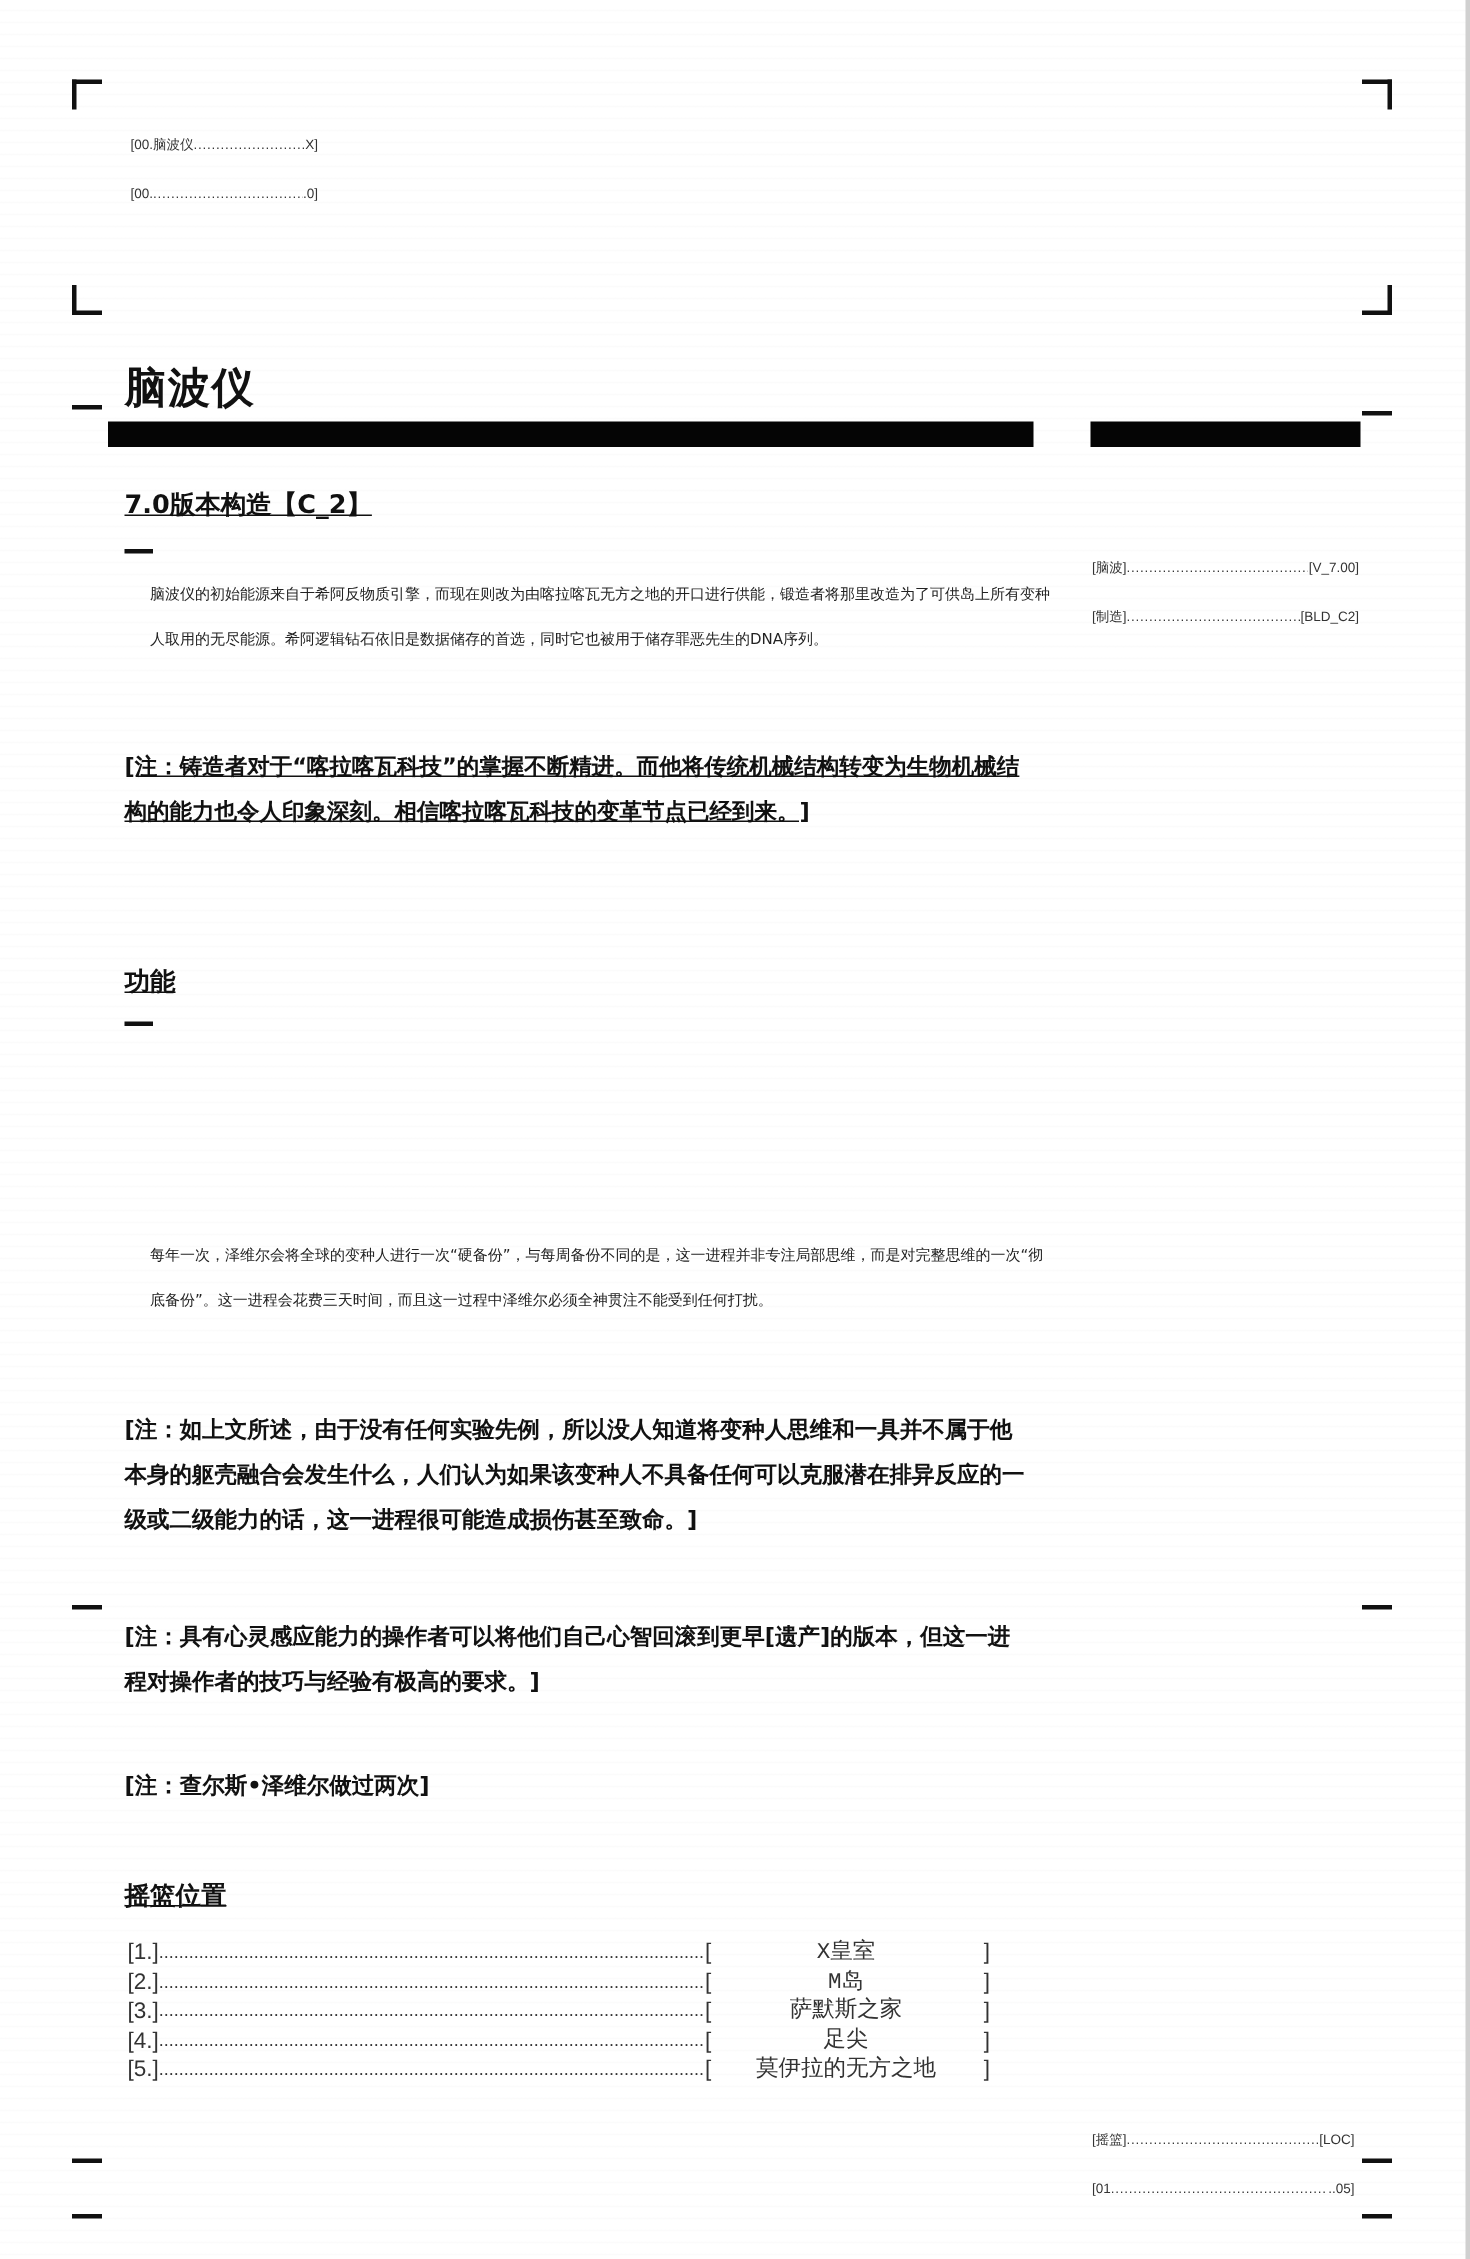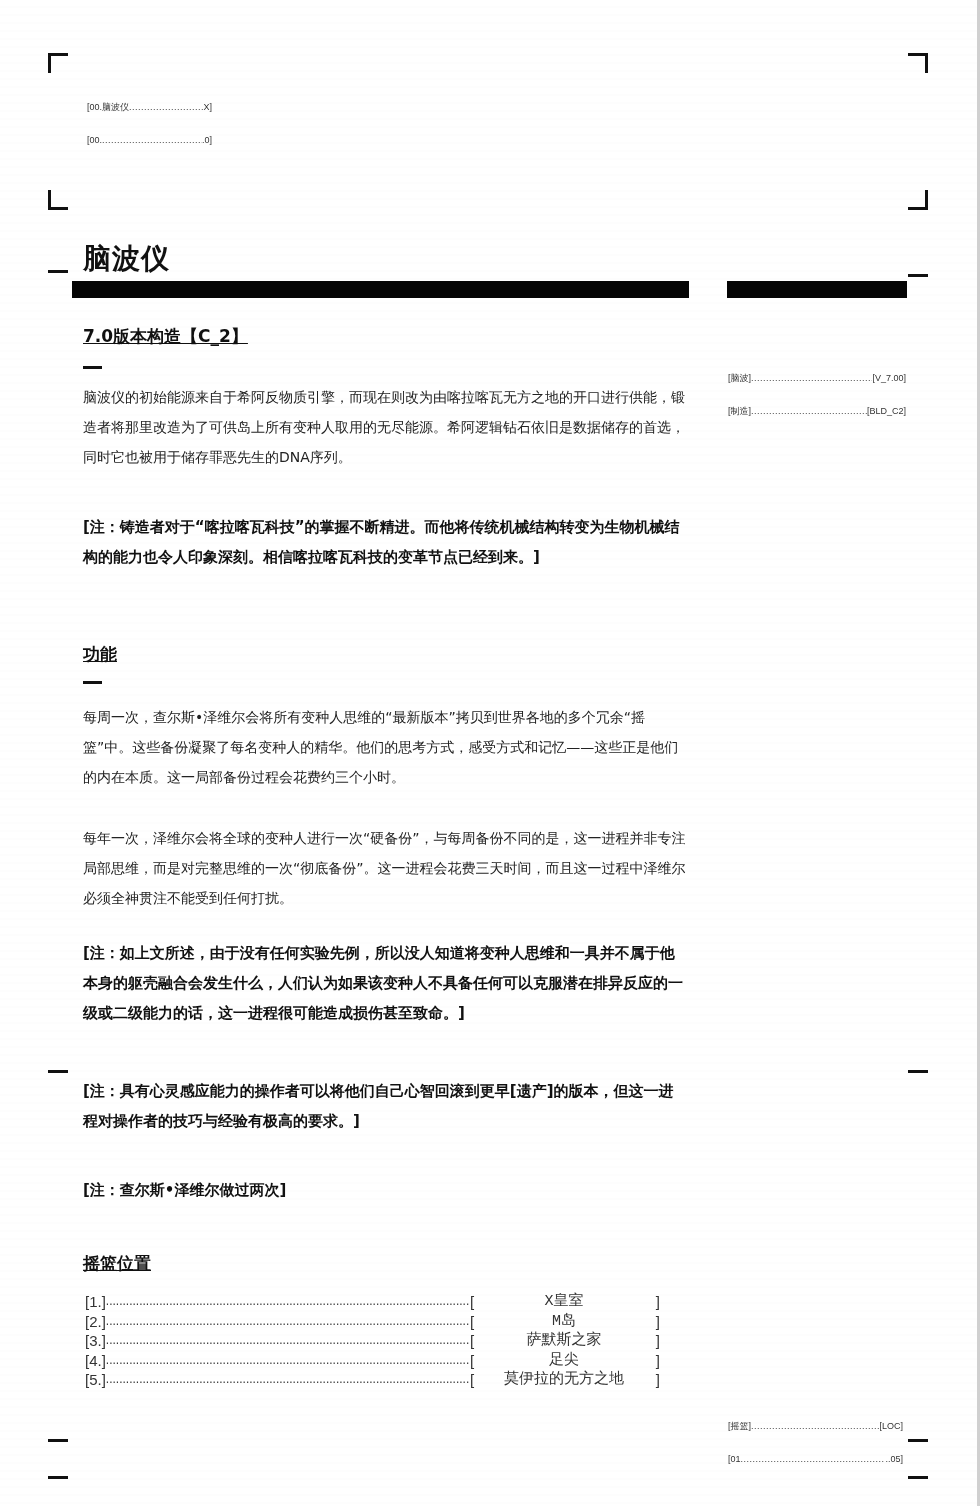--- a/index.html
+++ b/index.html
@@ -27,21 +27,21 @@
     .meta .dots::after { content: "......................................................................................................"; }
     .meta .end { }
 
     .title { position: absolute; left: 83px; top: 240px; font-size: 28px; font-weight: bold; color: #111; letter-spacing: 1px; }
     .bar-main { position: absolute; left: 72px; top: 281px; width: 617px; height: 17px; background: #050505; }
     .bar-side { position: absolute; left: 727px; top: 281px; width: 180px; height: 17px; background: #050505; }
 
     .h2 { position: absolute; left: 83px; font-size: 17px; font-weight: bold; color: #111; text-decoration: underline; }
     .h2-dash { position: absolute; left: 83px; width: 19px; height: 3px; background: #111; }
 
-    .para { position: absolute; left: 83px; width: 605px; font-size: 14px; line-height: 30px; color: #222; }
+    .para { position: absolute; left: 100px; width: 605px; font-size: 10px; line-height: 30px; color: #222; }
     .note { position: absolute; left: 83px; width: 605px; font-size: 15px; line-height: 30px; font-weight: bold; color: #111; }
 
     .loc-list { position: absolute; left: 85px; top: 1292px; width: 575px; font-family: "Liberation Sans", sans-serif; font-size: 15px; line-height: 19.5px; color: #333; }
     .loc-row { display: flex; align-items: center; height: 19.5px; }
     .loc-idx { white-space: nowrap; }
     .loc-dots { flex: 1; overflow: hidden; white-space: nowrap; letter-spacing: 0px; font-size: 12px; }
     .loc-dots::after { content: "..........................................................................................................................................................................."; }
     .loc-open { width: 8px; }
     .loc-name { width: 172px; text-align: center; font-family: Liberation Mono, monospace; font-size: 15px; }
     .loc-close { width: 10px; text-align: right; }
@@ -50,21 +50,21 @@
 <body>
 
 <div class="page">
   <div class="right-edge"></div>
 
   <div class="corner c-tl"></div>
   <div class="corner c-tr"></div>
   <div class="corner c-bl"></div>
   <div class="corner c-br"></div>
 
-  <div class="meta" style="left:87px; top:80px; width:125px;">
+  <div class="meta" style="left:87px; top:69px; width:125px;">
     <div class="row">
       <span class="lead">[00.脑波仪</span>
       <span class="dots"></span>
       <span class="end">X]</span>
     </div>
     <div class="row">
       <span class="lead">[00.</span>
       <span class="dots"></span>
       <span class="end">.0]</span>
     </div>
@@ -85,25 +85,24 @@
     <div class="row">
       <span class="lead">[制造]</span>
       <span class="dots"></span>
       <span class="end">[BLD_C2]</span>
     </div>
   </div>
 
   <div class="h2" style="top:325px;">7.0版本构造【C_2】</div>
   <div class="h2-dash" style="top:366px;"></div>
   <div class="para" style="top:382px;">脑波仪的初始能源来自于希阿反物质引擎，而现在则改为由喀拉喀瓦无方之地的开口进行供能，锻造者将那里改造为了可供岛上所有变种人取用的无尽能源。希阿逻辑钻石依旧是数据储存的首选，同时它也被用于储存罪恶先生的DNA序列。</div>
-  <div class="note" style="top:512px;">[注：铸造者对于“喀拉喀瓦科技”的掌握不断精进。而他将传统机械结构转变为生物机械结构的能力也令人印象深刻。相信喀拉喀瓦科技的变革节点已经到来。]</div>
+  <div class="note" style="top:496px;text-decoration:underline;">[注：铸造者对于“喀拉喀瓦科技”的掌握不断精进。而他将传统机械结构转变为生物机械结构的能力也令人印象深刻。相信喀拉喀瓦科技的变革节点已经到来。]</div>
 
   <div class="h2" style="top:643px;">功能</div>
   <div class="h2-dash" style="top:681px;"></div>
-  <div class="para" style="top:702px;">每周一次，查尔斯•泽维尔会将所有变种人思维的“最新版本”拷贝到世界各地的多个冗余“摇篮”中。这些备份凝聚了每名变种人的精华。他们的思考方式，感受方式和记忆——这些正是他们的内在本质。这一局部备份过程会花费约三个小时。</div>
   <div class="para" style="top:823px;">每年一次，泽维尔会将全球的变种人进行一次“硬备份”，与每周备份不同的是，这一进程并非专注局部思维，而是对完整思维的一次“彻底备份”。这一进程会花费三天时间，而且这一过程中泽维尔必须全神贯注不能受到任何打扰。</div>
   <div class="note" style="top:938px;">[注：如上文所述，由于没有任何实验先例，所以没人知道将变种人思维和一具并不属于他本身的躯壳融合会发生什么，人们认为如果该变种人不具备任何可以克服潜在排异反应的一级或二级能力的话，这一进程很可能造成损伤甚至致命。]</div>
 
   <div class="tick" style="left:48px; top:1070px;"></div>
   <div class="tick" style="left:908px; top:1070px;"></div>
 
   <div class="note" style="top:1175px;">[注：查尔斯•泽维尔做过两次]</div>
   <div class="note" style="top:1076px;">[注：具有心灵感应能力的操作者可以将他们自己心智回滚到更早[遗产]的版本，但这一进程对操作者的技巧与经验有极高的要求。]</div>
 
   <div class="h2" style="top:1252px;text-align:center;">摇篮位置</div>

